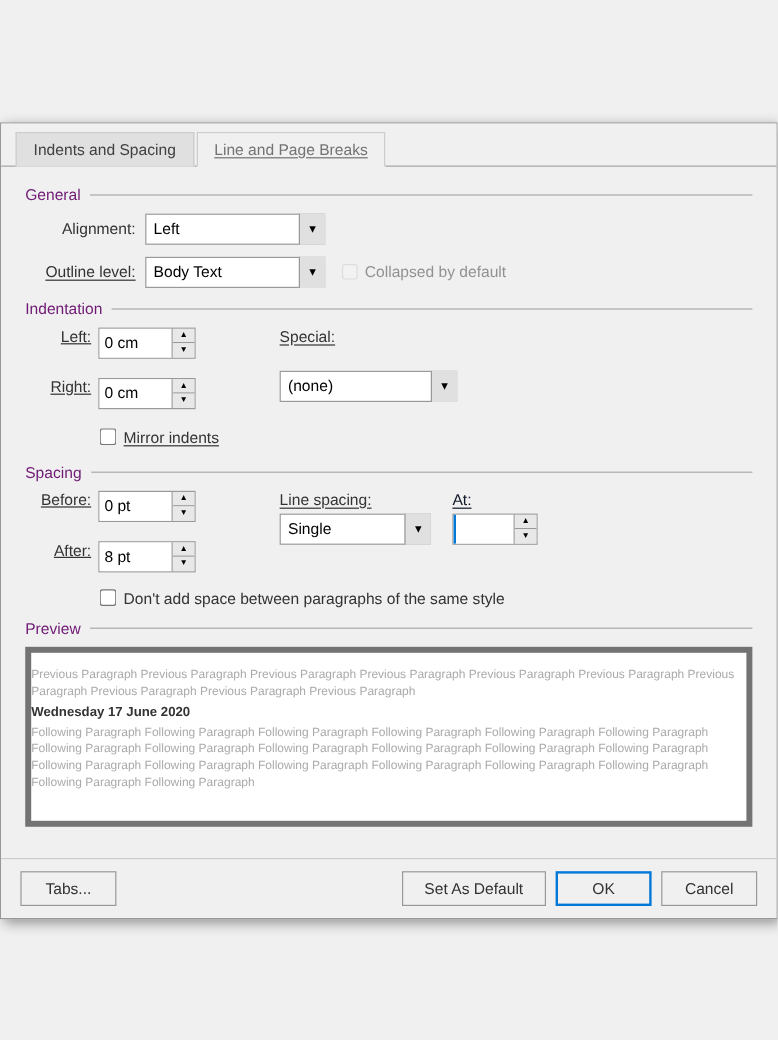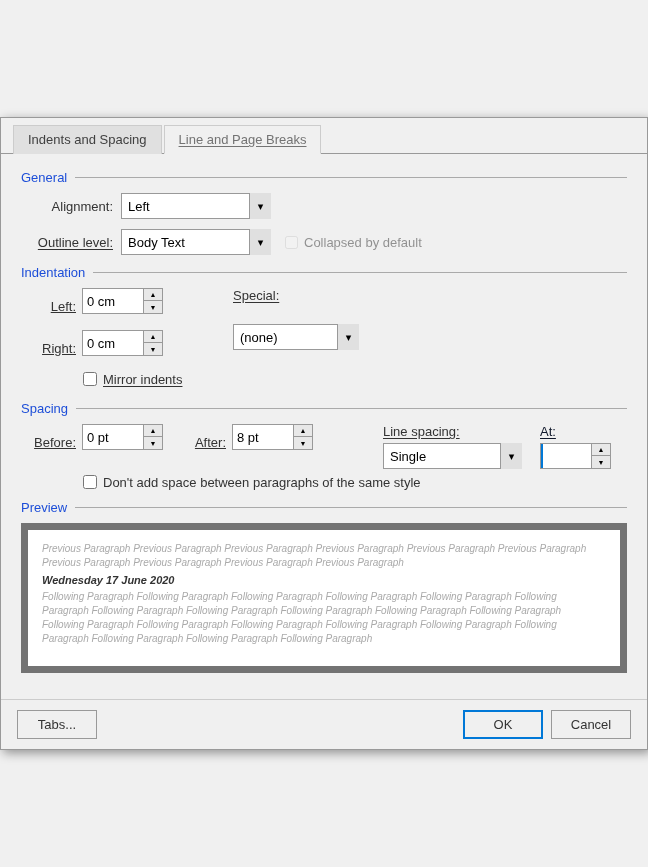--- a/index.html
+++ b/index.html
@@ -7,48 +7,48 @@
     .dialog { width: 648px; background: #f0f0f0; border: 1px solid #999; box-shadow: 3px 3px 10px rgba(0,0,0,0.4); }
     .title-bar { background: #0078d7; color: white; padding: 8px 12px; display: flex; align-items: center; justify-content: space-between; height: 36px; }
     .title-bar-title { font-size: 14px; font-weight: normal; }
     .title-bar-controls { display: flex; align-items: center; gap: 8px; }
     .title-bar-btn { background: none; border: none; color: white; cursor: pointer; font-size: 16px; padding: 0 4px; line-height: 1; }
     .tabs { display: flex; background: #f0f0f0; border-bottom: 1px solid #999; padding: 0 12px; padding-top: 6px; gap: 2px; }
     .tab { padding: 6px 14px; border: 1px solid #ccc; border-bottom: none; background: #e0e0e0; cursor: pointer; font-size: 13px; color: #404040; position: relative; bottom: -1px; }
     .tab.active { background: #f0f0f0; border-bottom: 1px solid #f0f0f0; color: #737373; z-index: 1; }
     .tab.active span { text-decoration: underline; text-underline-offset: 2px; }
     .content { padding: 16px 20px; background: #f0f0f0; }
-    .section-label { font-size: 13px; color: #1d4ed8; margin-bottom: 8px; display: flex; align-items: center; gap: 8px; }
+    .section-label { font-size: 13px; color: #701a75; margin-bottom: 8px; display: flex; align-items: center; gap: 8px; }
     .section-label::after { content: ''; flex: 1; height: 1px; background: #aaa; }
     .form-group { display: flex; align-items: center; margin-bottom: 10px; }
     .form-label { width: 100px; text-align: right; padding-right: 8px; color: #333; }
     .form-label.underline { text-decoration: underline; text-underline-offset: 2px; }
     .select-wrap { position: relative; display: inline-flex; align-items: center; }
     select { appearance: none; border: 1px solid #999; background: white; padding: 3px 24px 3px 6px; font-size: 13px; height: 26px; cursor: pointer; width: 150px; }
     .select-arrow { position: absolute; right: 0; top: 0; bottom: 0; width: 22px; background: #e0e0e0; border-left: 1px solid #999; display: flex; align-items: center; justify-content: center; pointer-events: none; }
     .select-arrow::after { content: '▾'; font-size: 11px; }
     .spin-input-group { display: inline-flex; align-items: center; border: 1px solid #999; }
     .spin-input { border: none; width: 60px; height: 24px; padding: 0 4px; font-size: 13px; text-align: left; background: white; outline: none; }
     .spin-buttons { display: flex; flex-direction: column; border-left: 1px solid #999; }
     .spin-btn-up, .spin-btn-down { width: 18px; height: 12px; background: #e8e8e8; border: none; cursor: pointer; display: flex; align-items: center; justify-content: center; font-size: 7px; padding: 0; }
     .spin-btn-up { border-bottom: 1px solid #999; }
     .checkbox-group { display: flex; align-items: flex-start; gap: 6px; margin: 6px 0; }
     .checkbox-group input[type=checkbox] { width: 14px; height: 14px; cursor: pointer; }
     .checkbox-group label { cursor: pointer; color: #333; }
     .checkbox-group label.underline { text-decoration: underline; text-underline-offset: 2px; }
-    .preview-box { border: 7px solid #737373; background: white; padding: 12px 14px; margin-top: 8px; min-height: 150px; font-style: italic; }
+    .preview-box { border: 5px solid #737373; background: white; padding: 12px 0; margin-top: 8px; min-height: 150px; }
     .preview-prev { font-size: 10px; color: #aaa; line-height: 1.4; margin-bottom: 4px; }
     .preview-main { font-size: 11px; font-weight: bold; color: #333; margin-bottom: 4px; }
     .preview-following { font-size: 10px; color: #aaa; line-height: 1.4; }
     .footer { display: flex; justify-content: flex-end; gap: 8px; padding: 10px 16px; border-top: 1px solid #ccc; background: #f0f0f0; }
     .footer-btn { padding: 5px 18px; font-size: 13px; border: 1px solid #999; background: #f0f0f0; cursor: pointer; min-width: 80px; color: #333; }
     .footer-btn.ok { border-color: #0078d7; border-width: 2px; }
     .footer-left { margin-right: auto; }
     .section-block { margin-bottom: 10px; }
-    .field-row { display: flex; align-items: flex-end; margin-bottom: 8px; }
+    .field-row { display: flex; align-items: flex-start; margin-bottom: 8px; }
     .field-label { color: #333; margin-right: 6px; min-width: 45px; text-align: right; }
     .field-label.underline { text-decoration: underline; }
     .special-label { color: #333; margin-bottom: 21px; text-decoration: underline; text-underline-offset: 2px; }
     .by-label { color: #333; margin-bottom: 4px; }
     .indentation-section { margin-bottom: 14px; }
     .spacing-section { margin-bottom: 10px; }
     .disabled-checkbox { opacity: 0.5; }
     .collapsed-label { opacity: 0.5; color: #333; }
   </style>
 </head>
@@ -127,21 +127,21 @@
                 <button class="spin-btn-down">▼</button>
               </div>
             </div>
           </div>
         </div>
 
         <div style="display:flex;gap:18px;align-items:flex-start;margin-left:40px;">
           <div style="display:flex;flex-direction:column;">
             <span class="special-label">Special:</span>
             <div class="select-wrap">
-              <select style="width:126px;">
+              <select style="width:148px;">
                 <option>(none)</option>
                 <option>First line</option>
                 <option>Hanging</option>
               </select>
               <div class="select-arrow"></div>
             </div>
           </div>
         </div>
       </div>
 
@@ -149,21 +149,21 @@
         <input type="checkbox" style="">
         <label class="underline">Mirror indents</label>
       </div>
     </div>
 
     <div class="section-block spacing-section">
       <div class="section-label">Spacing</div>
 
       <div style="display:flex;gap:30px;margin-bottom:6px;align-items:flex-start;">
 
-        <div style="display:flex;flex-direction:row;gap:8px;">
+        <div style="display:flex;flex-direction:column;gap:8px;">
           <div class="field-row">
             <span class="field-label underline" style="min-width:55px;text-align:right;margin-right:6px;">Before:</span>
             <div class="spin-input-group">
               <input type="text" class="spin-input" value="0 pt" style="">
               <div class="spin-buttons">
                 <button class="spin-btn-up">▲</button>
                 <button class="spin-btn-down">▼</button>
               </div>
             </div>
           </div>
@@ -176,21 +176,21 @@
                 <button class="spin-btn-down">▼</button>
               </div>
             </div>
           </div>
         </div>
 
         <div style="display:flex;gap:18px;align-items:flex-start;margin-left:40px;">
           <div style="display:flex;flex-direction:column;">
             <span style="color:#333;margin-bottom:4px;text-decoration:underline;text-underline-offset:2px;">Line spacing:</span>
             <div class="select-wrap">
-              <select style="width:139px;">
+              <select style="width:126px;">
                 <option>Single</option>
                 <option>1.5 lines</option>
                 <option>Double</option>
                 <option>At least</option>
                 <option>Exactly</option>
                 <option>Multiple</option>
               </select>
               <div class="select-arrow"></div>
             </div>
           </div>
@@ -219,16 +219,17 @@
         <div class="preview-prev">Previous Paragraph Previous Paragraph Previous Paragraph Previous Paragraph Previous Paragraph Previous Paragraph Previous Paragraph Previous Paragraph Previous Paragraph Previous Paragraph</div>
         <div class="preview-main">Wednesday 17 June 2020</div>
         <div class="preview-following">Following Paragraph Following Paragraph Following Paragraph Following Paragraph Following Paragraph Following Paragraph Following Paragraph Following Paragraph Following Paragraph Following Paragraph Following Paragraph Following Paragraph Following Paragraph Following Paragraph Following Paragraph Following Paragraph Following Paragraph Following Paragraph Following Paragraph Following Paragraph</div>
       </div>
     </div>
 
   </div>
 
   <div class="footer">
     <button class="footer-btn footer-left">Tabs...</button>
+    <button class="footer-btn">Set As Default</button>
     <button class="footer-btn ok">OK</button>
     <button class="footer-btn">Cancel</button>
   </div>
 </div>
 
 </body></html>

